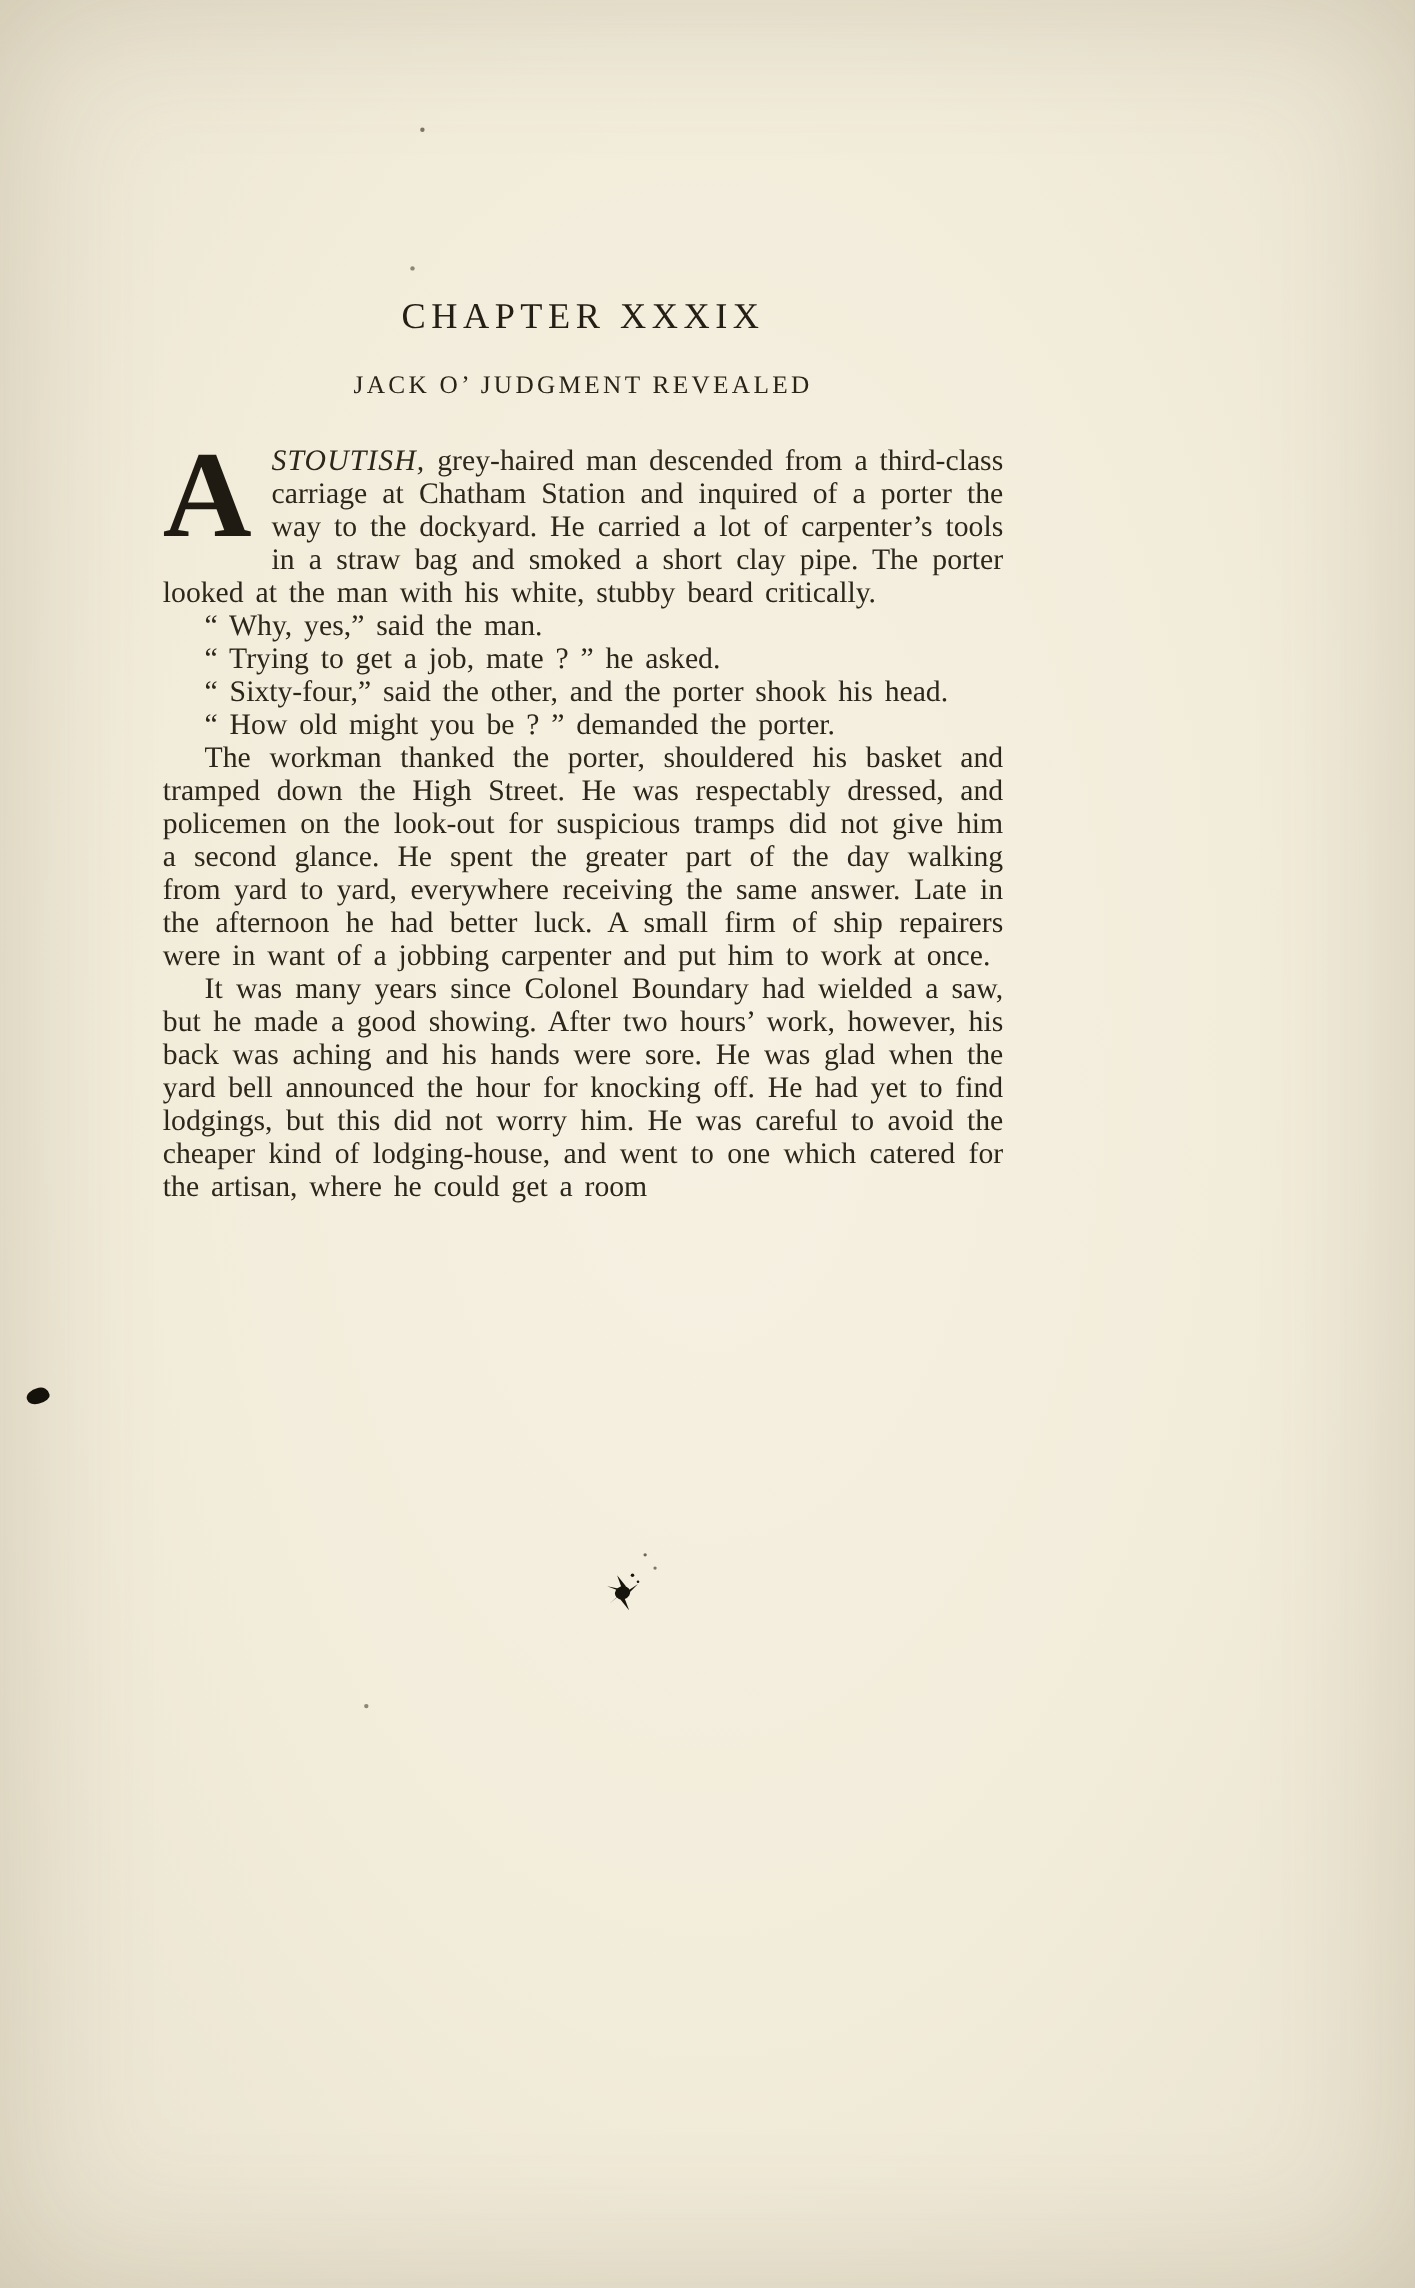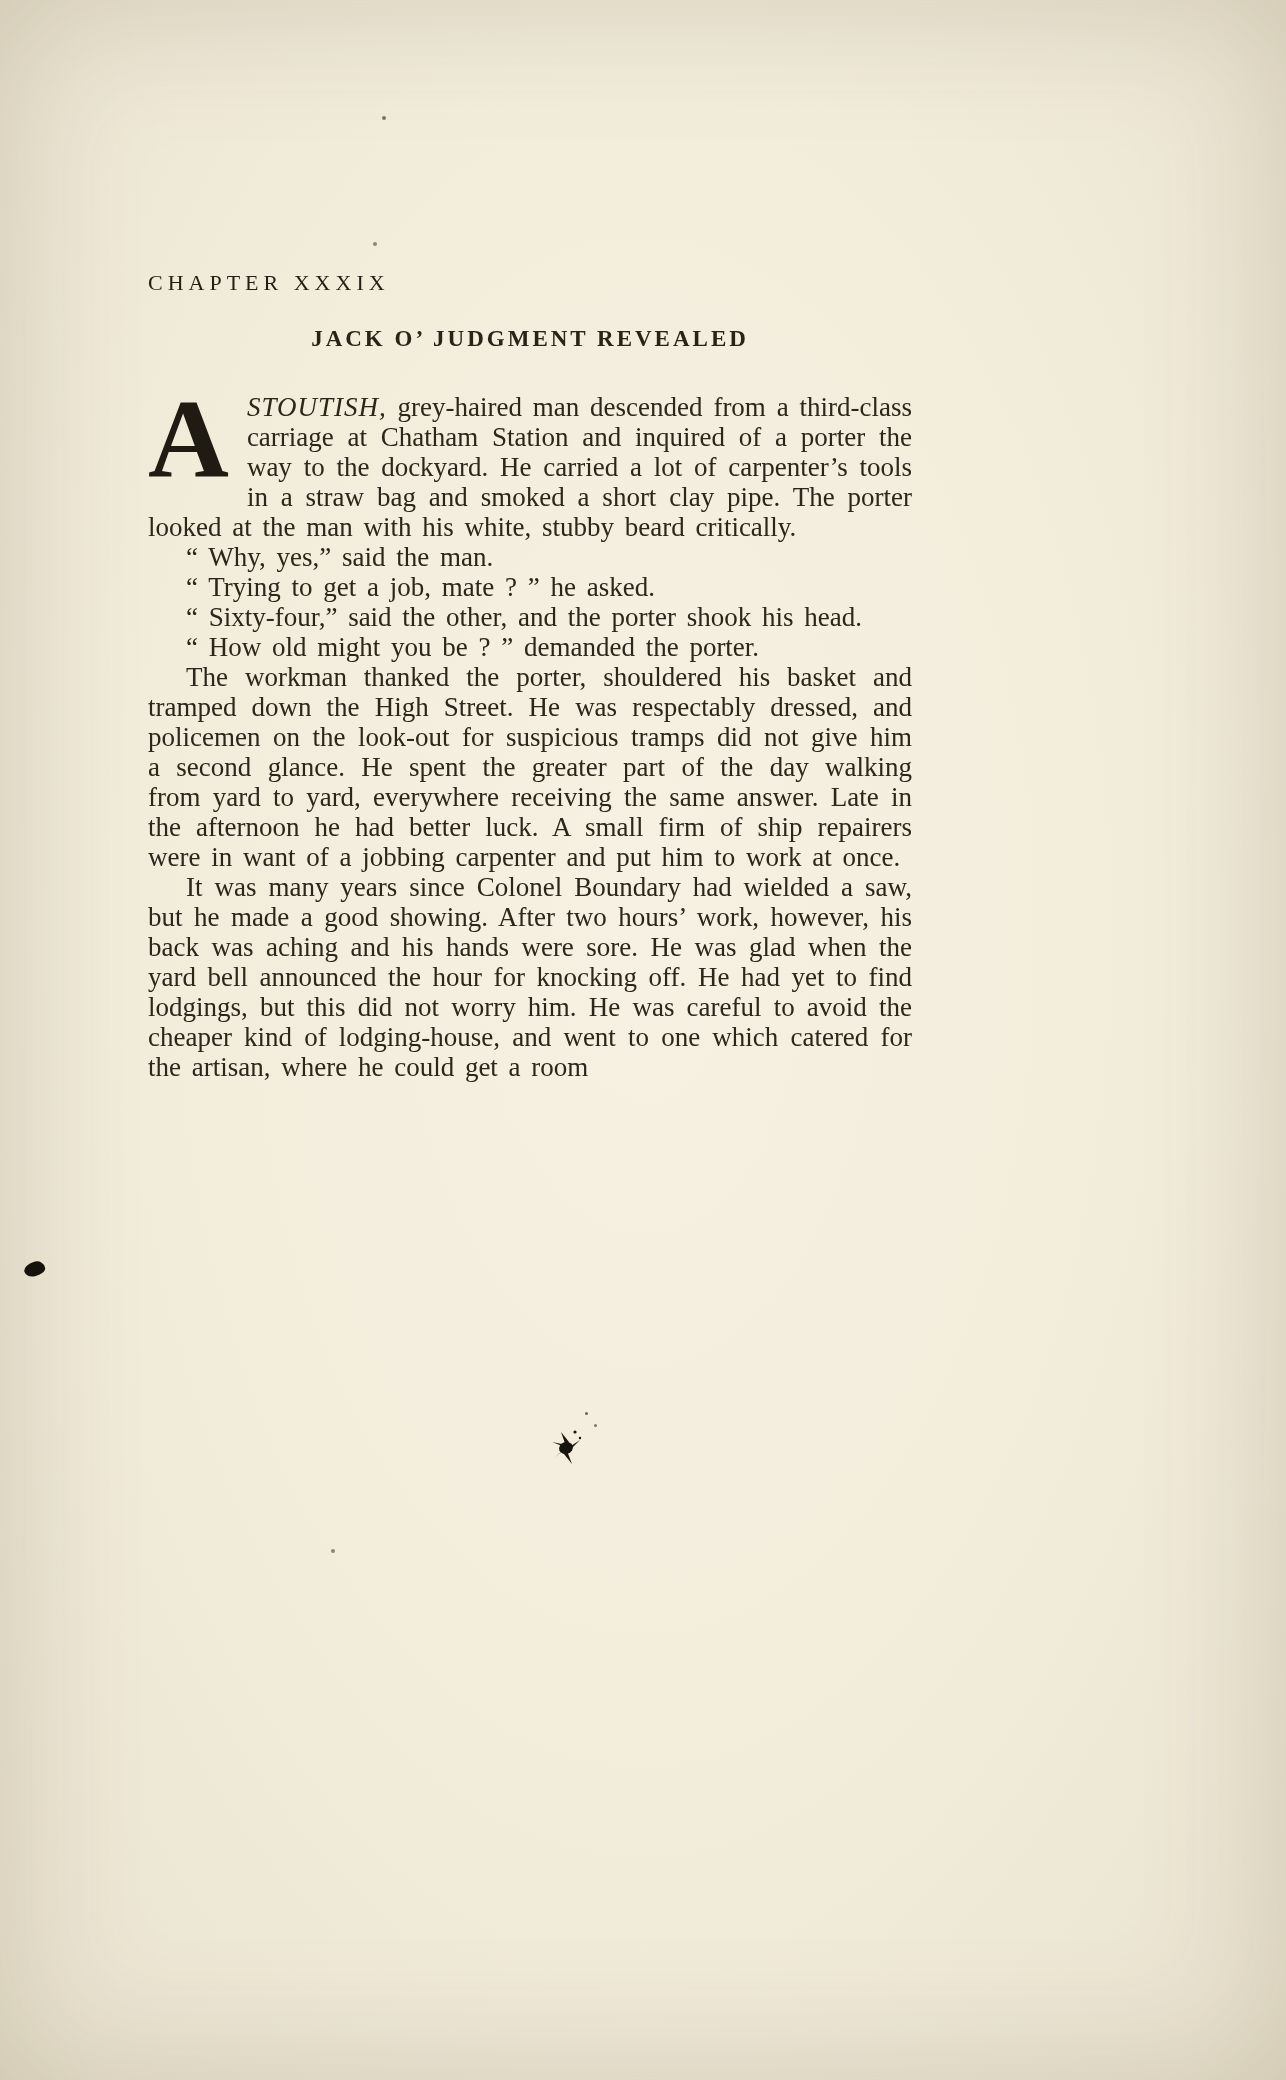--- a/index.html
+++ b/index.html
@@ -16,29 +16,30 @@
     color: #2a241a;
   }
   .content {
     position: absolute;
     left: 148px;
     top: 270px;
     width: 764px;
   }
   h1.chapter-heading {
     margin: 0 0 30px 0;
-    font-size: 22px;
+    font-size: 33px;
     font-weight: normal;
     letter-spacing: 5px;
+    text-align: center;
     color: #241f15;
   }
   h2.chapter-subtitle {
     margin: 0 0 40px 0;
     font-size: 23px;
-    font-weight: bold;
+    font-weight: normal;
     letter-spacing: 3px;
     text-align: center;
     color: #2a2418;
   }
   .body-text p {
     margin: 0;
     font-size: 27px;
     line-height: 30px;
     text-align: justify;
     word-spacing: 4px;

